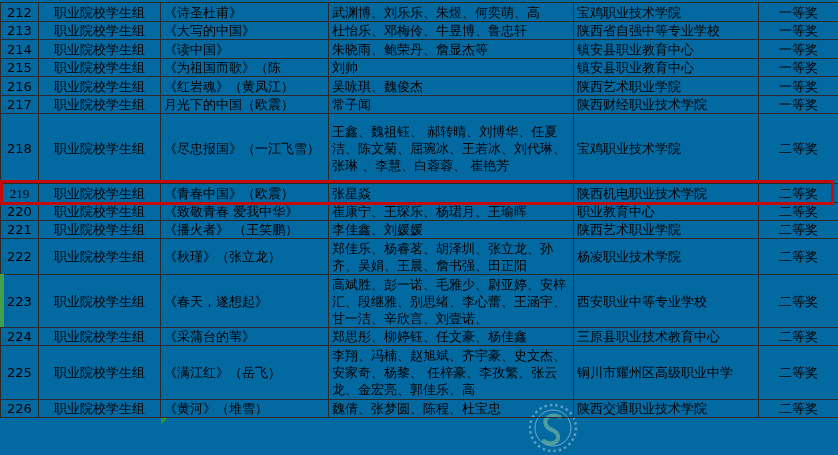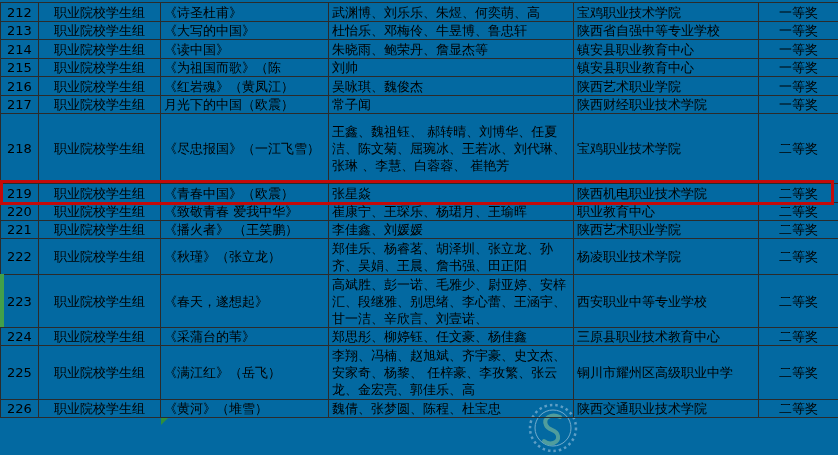--- a/index.html
+++ b/index.html
@@ -118,21 +118,21 @@
           <td class="col-award">一等奖</td>
         </tr>
         <tr style="height: 70px;">
           <td class="col-num">218</td>
           <td class="col-group">职业院校学生组</td>
           <td class="col-title">《尽忠报国》（一江飞雪）</td>
           <td class="col-participants">王鑫、魏祖钰、 郝转晴、刘博华、任夏洁、陈文菊、屈琬冰、王若冰、刘代琳、张琳 、李慧、白蓉蓉、 崔艳芳</td>
           <td class="col-school">宝鸡职业技术学院</td>
           <td class="col-award">二等奖</td>
         </tr>
-        <tr style="height: 19px;">
+        <tr style="height: 19px; font-family: Liberation Serif, serif;">
           <td class="col-num">219</td>
           <td class="col-group">职业院校学生组</td>
           <td class="col-title">《青春中国》（欧震）</td>
           <td class="col-participants">张星焱</td>
           <td class="col-school">陕西机电职业技术学院</td>
           <td class="col-award">二等奖</td>
         </tr>
         <tr style="height: 18px;">
           <td class="col-num">220</td>
           <td class="col-group">职业院校学生组</td>

